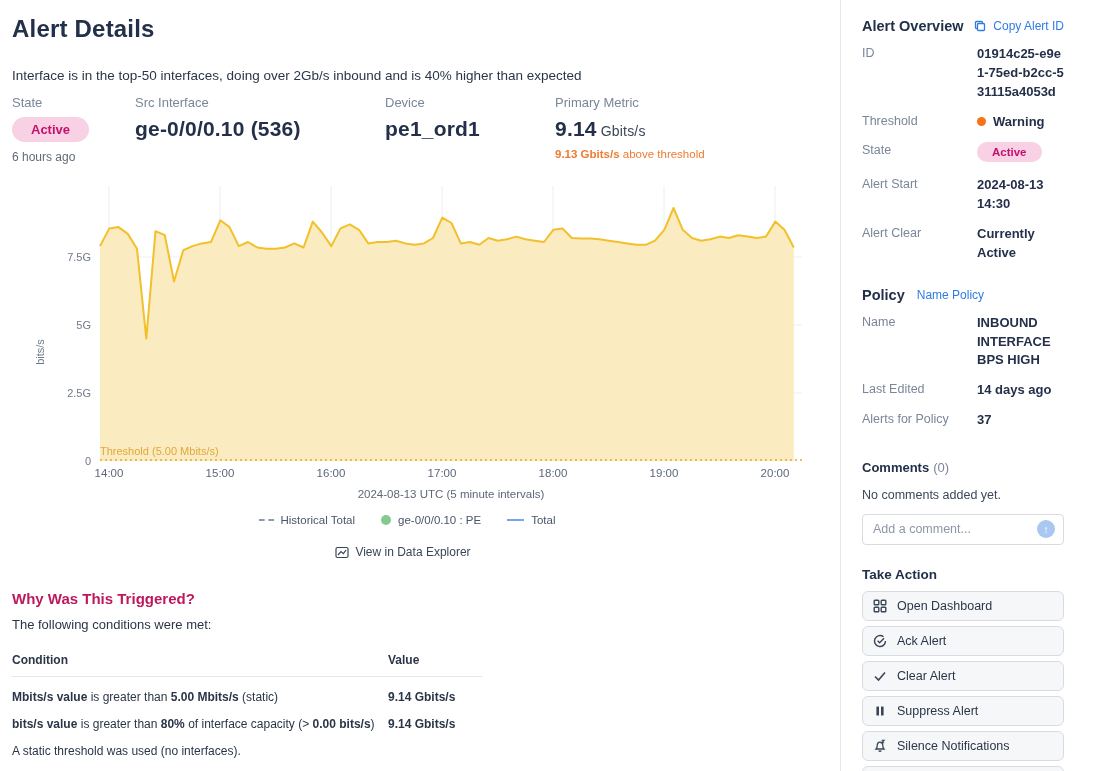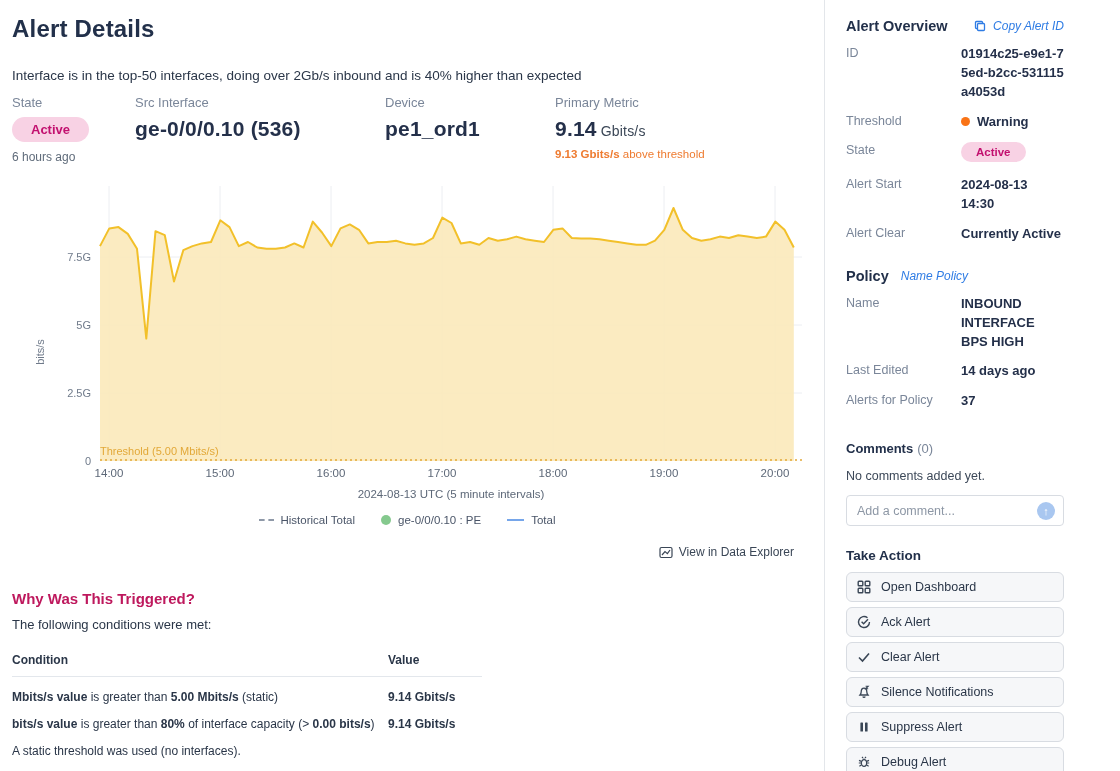--- a/index.html
+++ b/index.html
@@ -1,18 +1,18 @@
 <!DOCTYPE html>
 <html><head>
 <meta charset="utf-8">
 <style>
   * { box-sizing: border-box; margin: 0; padding: 0; }
   html,body { width: 1120px; height: 771px; background: #fff; overflow: hidden;
     font-family: "Liberation Sans", sans-serif; color: #2a3648; }
-  .page { display: flex; width: 1074px; height: 771px; }
+  .page { display: flex; width: 1074px; height: 771px; gap: 16px; }
 
   
   .main { width: 833px; padding: 0 12px 0 12px; position: relative; }
   .page-title { font-size: 24px; font-weight: 800; color: #22304a; margin-top: 15px; letter-spacing: .2px; }
   .desc { margin-top: 25px; font-size: 13.5px; color: #2a3648; }
 
   .summary { display: flex; margin-top: 12px; }
   .sum-col { display: flex; flex-direction: column; }
   .col-state { width: 123px; }
   .col-src { width: 250px; }
@@ -28,39 +28,39 @@
   .state-ago { margin-top: 8px; font-size: 12px; color: #5f6b7a; }
 
   .chart-wrap { margin-top: 20px; }
   .legend { display: flex; justify-content: center; gap: 26px; margin-top: 4px;
     align-items: center; width: 790px; }
   .legend-item { display: flex; align-items: center; gap: 7px; font-size: 11.5px; color: #4a5568; }
   .sw-dash { width: 15px; border-top: 2px dashed #8f99a8; }
   .sw-dot { width: 10px; height: 10px; border-radius: 50%; background: #85c98e; }
   .sw-line { width: 17px; height: 0; border-top: 2px solid #76a6ea; }
 
-  .explorer-row { width: 782px; display: flex; justify-content: flex-end; margin-top: 19px; }
+  .explorer-row { width: 782px; display: flex; justify-content: center; margin-top: 19px; }
   .explorer-link { display: flex; align-items: center; gap: 5px; font-size: 12px; color: #3a4656; cursor: pointer; }
 
   .why-heading { margin-top: 31px; font-size: 15px; font-weight: 700; color: #be185d; }
   .why-sub { margin-top: 10px; font-size: 13px; color: #2a3648; }
   table.cond { margin-top: 15px; border-collapse: collapse; width: 470px; }
   table.cond th { text-align: left; font-size: 12px; font-weight: 700; color: #2a3648;
     padding: 6px 0 9px 0; border-bottom: 1px solid #e3e7ec; }
   table.cond th.val-col, table.cond td.val-col { width: 94px; }
   table.cond td { font-size: 12px; color: #2a3648; padding: 13px 0 0 0; vertical-align: top; }
   td.val-cell { font-weight: 700; }
   .footnote td { padding-top: 16px; }
 
   
   .sidebar { width: 287px; border-left: 1px solid #e3e6ea; padding: 18px 10px 10px 21px; }
   .sb-heading-row { display: flex; align-items: center; }
   .sb-heading { font-size: 14.5px; font-weight: 700; color: #22304a; }
   .sb-link { display: flex; align-items: center; gap: 4px; font-size: 12px; color: #2f7ce4;
-    cursor: pointer; margin-left: auto; font-style: italic; }
+    cursor: pointer; margin-left: auto; }
   .sb-link.inlinegap { margin-left: 12px; }
   .kv { display: flex; margin-top: 11px; }
   .kv-label { width: 115px; flex: 0 0 115px; font-size: 12.5px; color: #7a8699; padding-top: 1px; }
   .kv-value { font-size: 13px; font-weight: 700; color: #24304a; line-height: 1.45;
     word-break: break-all; }
   .kv-value.nb { word-break: normal; }
   .sev-dot { display: inline-block; width: 9px; height: 9px; border-radius: 50%;
     background: #f97316; margin-right: 7px; }
   .badge-sm { display: inline-block; background: #f8d2e4; color: #c2106f; font-size: 11.5px;
     font-weight: 700; padding: 4px 15px; border-radius: 12px; }
@@ -294,41 +294,41 @@
         <span class="ic">
           <svg width="14" height="14" viewBox="0 0 14 14" fill="none" stroke="#3a4656" stroke-width="1.6">
             <polyline points="2,7.5 5.5,11 12,3.5"></polyline>
           </svg>
         </span>
         <span>Clear Alert</span>
       </button>
 
       <button class="action-btn">
         <span class="ic">
+          <svg width="14" height="14" viewBox="0 0 14 14" fill="#3a4656">
+            <rect x="3.4" y="2.5" width="2.6" height="9" rx="0.6"></rect>
+              <rect x="8" y="2.5" width="2.6" height="9" rx="0.6"></rect>
+          </svg>
+        </span>
+        <span>Suppress Alert</span>
+      </button>
+
+      <button class="action-btn">
+        <span class="ic">
           <svg width="14" height="14" viewBox="0 0 14 14" fill="none" stroke="#3a4656" stroke-width="1.3">
             <path d="M3 10h8c-.8-.9-1.2-1.6-1.2-3.2 0-2.2-1.2-3.6-2.8-3.6S4.2 4.6 4.2 6.8C4.2 8.4 3.8 9.1 3 10z"></path>
             <path d="M5.8 11.6a1.3 1.3 0 0 0 2.4 0"></path>
             <path d="M8.6 1.2h2.6l-2.6 2.6h2.6" stroke-width="1.1"></path>
           </svg>
         </span>
         <span>Silence Notifications</span>
       </button>
 
       <button class="action-btn">
         <span class="ic">
-          <svg width="14" height="14" viewBox="0 0 14 14" fill="#3a4656">
-            <rect x="3.4" y="2.5" width="2.6" height="9" rx="0.6"></rect>
-              <rect x="8" y="2.5" width="2.6" height="9" rx="0.6"></rect>
-          </svg>
-        </span>
-        <span>Suppress Alert</span>
-      </button>
-
-      <button class="action-btn">
-        <span class="ic">
           <svg width="14" height="14" viewBox="0 0 14 14" fill="none" stroke="#3a4656" stroke-width="1.2">
             <ellipse cx="7" cy="8" rx="2.6" ry="3.4"></ellipse>
             <path d="M7 4.6V3.4 M5 3l1-1 M9 3 8 2 M4.4 6.4 2 5.4 M4.4 8H1.8 M4.6 9.8 2.4 11.2 M9.6 6.4 12 5.4 M9.6 8h2.6 M9.4 9.8l2.2 1.4"></path>
           </svg>
         </span>
         <span>Debug Alert</span>
       </button>
     </div>
   </div>
 </div>

